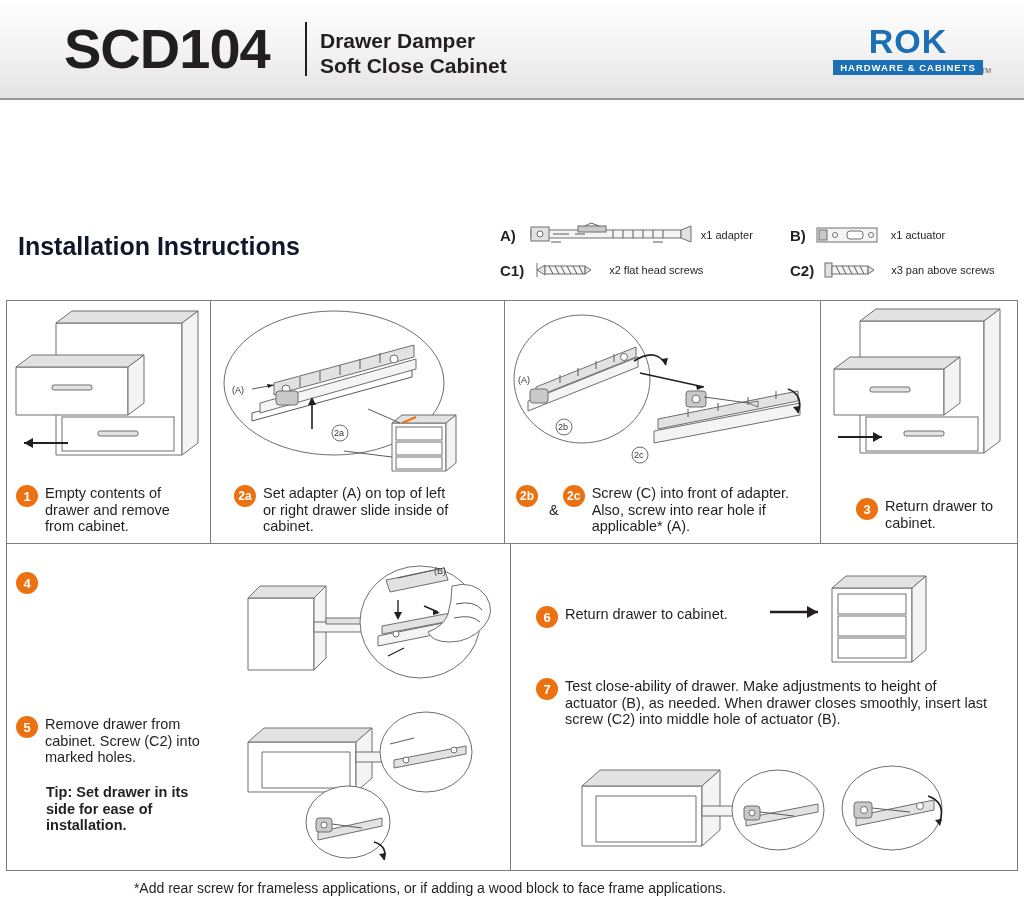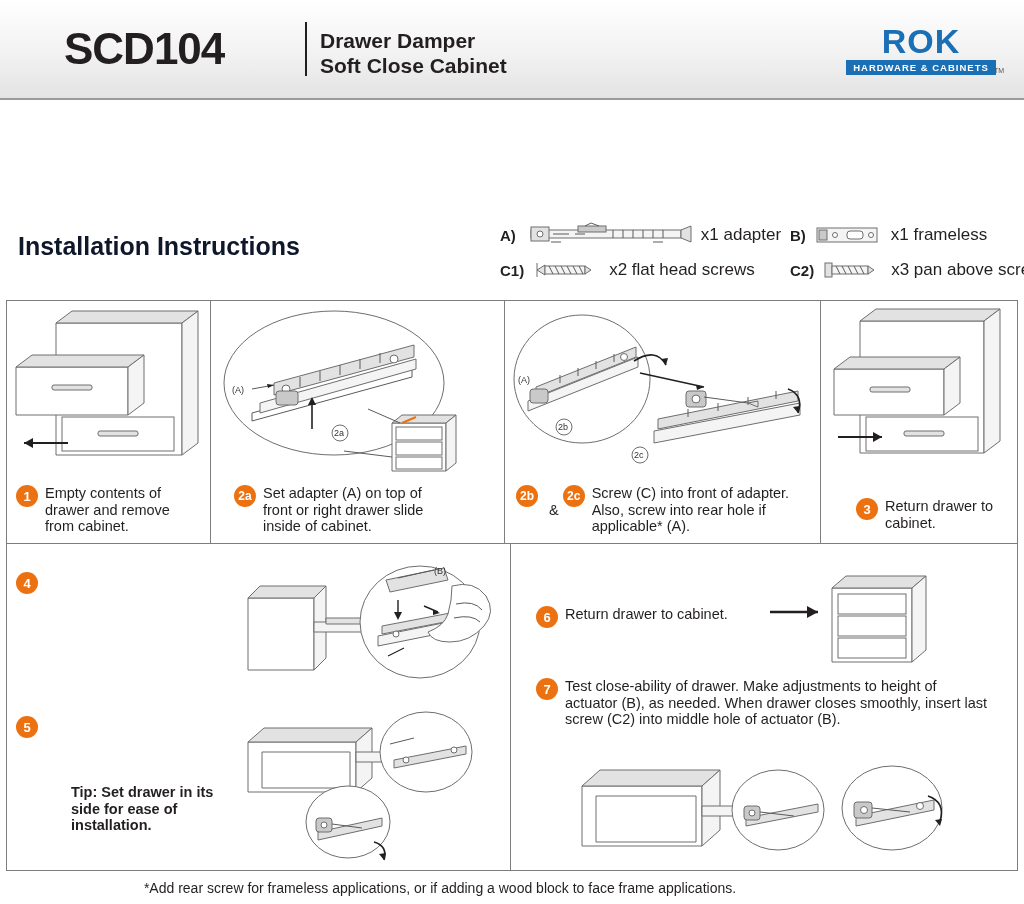--- a/index.html
+++ b/index.html
@@ -14,33 +14,33 @@
   .page { position: relative; width: 1024px; height: 904px; }
 
   
   .header {
     position: absolute; left: 0; top: 0; width: 1024px; height: 100px;
     background: linear-gradient(to bottom, #ffffff 0%, #f2f2f2 55%, #e3e3e3 100%);
     border-bottom: 2px solid #9a9a9a;
   }
   .hdr-code {
     position: absolute; left: 64px; top: 18px;
-    font-size: 44px; font-weight: bold; letter-spacing: -1px;
+    font-size: 56px; font-weight: bold; letter-spacing: -1px;
     color: #231f20; line-height: 62px;
   }
   .hdr-divider {
     position: absolute; left: 305px; top: 22px;
     width: 2px; height: 54px; background: #231f20;
   }
   .hdr-sub {
     position: absolute; left: 320px; top: 28px;
     font-size: 21px; font-weight: bold; line-height: 25px; color: #231f20;
   }
   .logo {
-    position: absolute; right: 28px; top: 24px; width: 150px; height: 52px;
+    position: absolute; right: 41px; top: 24px; width: 150px; height: 52px;
     text-align: center;
   }
   .logo-main {
     font-size: 34px; font-weight: bold; letter-spacing: 1px;
     color: #1b6fb5; line-height: 34px; position: relative;
   }
   .logo-bar {
     margin-top: 2px; background: #1b6fb5; color: #ffffff;
     font-size: 9.5px; font-weight: bold; letter-spacing: 1px;
     padding: 2px 0 2px 0;
@@ -57,21 +57,21 @@
 
   
   .legend { position: absolute; left: 500px; top: 222px; width: 510px; }
   .legend-row { display: flex; align-items: center; margin-bottom: 11px; }
   .legend-cell { display: flex; align-items: center; }
   .legend-cell.a { width: 290px; }
   .legend-cell.b { width: 215px; }
   .legend-cell.c1 { width: 290px; }
   .legend-cell.c2 { width: 215px; }
   .lg-key { font-size: 15px; font-weight: bold; margin-right: 7px; white-space: nowrap;}
-  .lg-txt { font-size: 17px; margin-left: 8px; white-space: nowrap;}
+  .lg-txt { font-size: 11px; margin-left: 8px; white-space: nowrap;}
 
   
   svg { display: block; }
   .ln { stroke: #5a5a5a; fill: none; stroke-width: 1; }
   .fill-l { fill: #f4f4f4; stroke: #6e6e6e; stroke-width: 1; }
   .fill-m { fill: #e2e2e2; stroke: #6e6e6e; stroke-width: 1; }
   .fill-d { fill: #c9c9c9; stroke: #6e6e6e; stroke-width: 1; }
   .fill-w { fill: #ffffff; stroke: #6e6e6e; stroke-width: 1; }
   .blk { fill: #231f20; }
 
@@ -87,24 +87,24 @@
     width: 22px; height: 22px; border-radius: 50%;
     background: #ec7211; color: #ffffff;
     font-size: 13px; font-weight: bold;
     display: flex; align-items: center; justify-content: center;
     margin-right: 7px;
   }
   .bullet.sm { font-size: 12px; }
   .step-txt { font-size: 14.5px; line-height: 16.5px; color: #231f20; }
   .amp { font-size: 14.5px; margin: 0 4px; align-self: center; line-height: 22px;}
 
-  .tip { font-size: 14.5px; line-height: 16.5px; font-weight: bold; color: #231f20; margin-left: 25px; }
+  .tip { font-size: 14.5px; line-height: 16.5px; font-weight: bold; color: #231f20; }
 
   .footnote {
-    position: absolute; left: 12px; top: 880px; width: 856px;
+    position: absolute; left: 2px; top: 880px; width: 856px;
     text-align: center; font-size: 14px; color: #231f20;
   }
   .lbl { font-size: 9px; fill: #333; }
 </style>
 </head>
 <body>
 
 <div class="page">
 
   <div class="header">
@@ -150,21 +150,21 @@
         <span class="lg-key">B)</span>
         <span>
           <svg width="70" height="26" viewBox="0 0 70 26">
             <rect x="4" y="6" width="60" height="14" class="fill-l"></rect>
             <rect x="6" y="8" width="8" height="10" class="fill-d"></rect>
             <circle cx="22" cy="13" r="2.5" class="fill-w"></circle>
             <rect x="34" y="9" width="16" height="8" rx="3" class="fill-w"></rect>
             <circle cx="58" cy="13" r="2.5" class="fill-w"></circle>
           </svg>
         </span>
-        <span class="lg-txt">x1 frameless</span>
+        <span class="lg-txt">x1 actuator</span>
       </div>
     </div>
     <div class="legend-row">
       <div class="legend-cell c1">
         <span class="lg-key">C1)</span>
         <span>
           <svg width="70" height="22" viewBox="0 0 70 22">
             <path d="M6 4 v14 M6 11 l8 -5 v10 z" class="fill-m"></path>
             <rect x="14" y="7" width="40" height="8" class="fill-l"></rect>
             <g class="ln">
@@ -258,21 +258,21 @@
       <rect x="180" y="122" width="46" height="13" class="fill-w"></rect>
       <rect x="180" y="137" width="46" height="13" class="fill-w"></rect>
       <rect x="180" y="152" width="46" height="12" class="fill-w"></rect>
       <path d="M186 118 L200 112" stroke="#ec7211" stroke-width="2" fill="none"></path>
       <path d="M152 104 L184 118" class="ln"></path>
       <path d="M128 146 L176 152" class="ln"></path>
     </svg>
   </div>
   <div class="step" style="left:234px; top:485px; width:220px;">
     <div class="bullet sm">2a</div>
-    <div class="step-txt">Set adapter (A) on top of front or right drawer slide inside of cabinet.</div>
+    <div class="step-txt">Set adapter (A) on top of left or right drawer slide inside of cabinet.</div>
   </div>
 
   <div class="panel" style="left:508px; top:305px; width:308px; height:180px;">
     <svg width="308" height="180" viewBox="0 0 308 180">
       <ellipse cx="74" cy="74" rx="68" ry="64" class="fill-w"></ellipse>
       <path d="M20 96 L130 52 L130 62 L20 106 Z" class="fill-l"></path>
       <path d="M28 82 L128 42 L128 52 L28 92 Z" class="fill-m"></path>
       <g class="ln">
           <path d="M52 78 l0 -8 M70 71 l0 -8 M88 64 l0 -8 M106 57 l0 -8"></path>
         </g>
@@ -359,20 +359,21 @@
       <path d="M160 40 L160 56" stroke="#231f20" stroke-width="1.4" fill="none"></path>
       <path d="M160 60 l-4 -8 h8 z" class="blk"></path>
       <path d="M186 46 L200 52" stroke="#231f20" stroke-width="1.4" fill="none"></path>
       <path d="M202 53 l-7 -3 l0 5 z" class="blk"></path>
       <path d="M150 96 L166 88" stroke="#231f20" stroke-width="1.2" fill="none"></path>
     </svg>
   </div>
 
   <div class="step" style="left:16px; top:716px; width:196px;">
     <div class="bullet">5</div>
+    <div class="step-txt">Remove drawer from cabinet. Screw (C2) into marked holes.</div>
   </div>
   <div class="tip" style="position:absolute; left:46px; top:784px; width:170px;">Tip: Set drawer in its side for ease of installation.</div>
 
   <div class="panel" style="left:238px; top:700px; width:270px; height:165px;">
     <svg width="270" height="165" viewBox="0 0 270 165">
 
       <path d="M10 42 L118 42 L118 92 L10 92 Z" class="fill-w"></path>
       <path d="M10 42 L26 28 L134 28 L118 42 Z" class="fill-m"></path>
       <path d="M118 42 L134 28 L134 78 L118 92 Z" class="fill-l"></path>
       <path d="M24 52 L112 52 L112 88 L24 88 Z" class="fill-w"></path>

